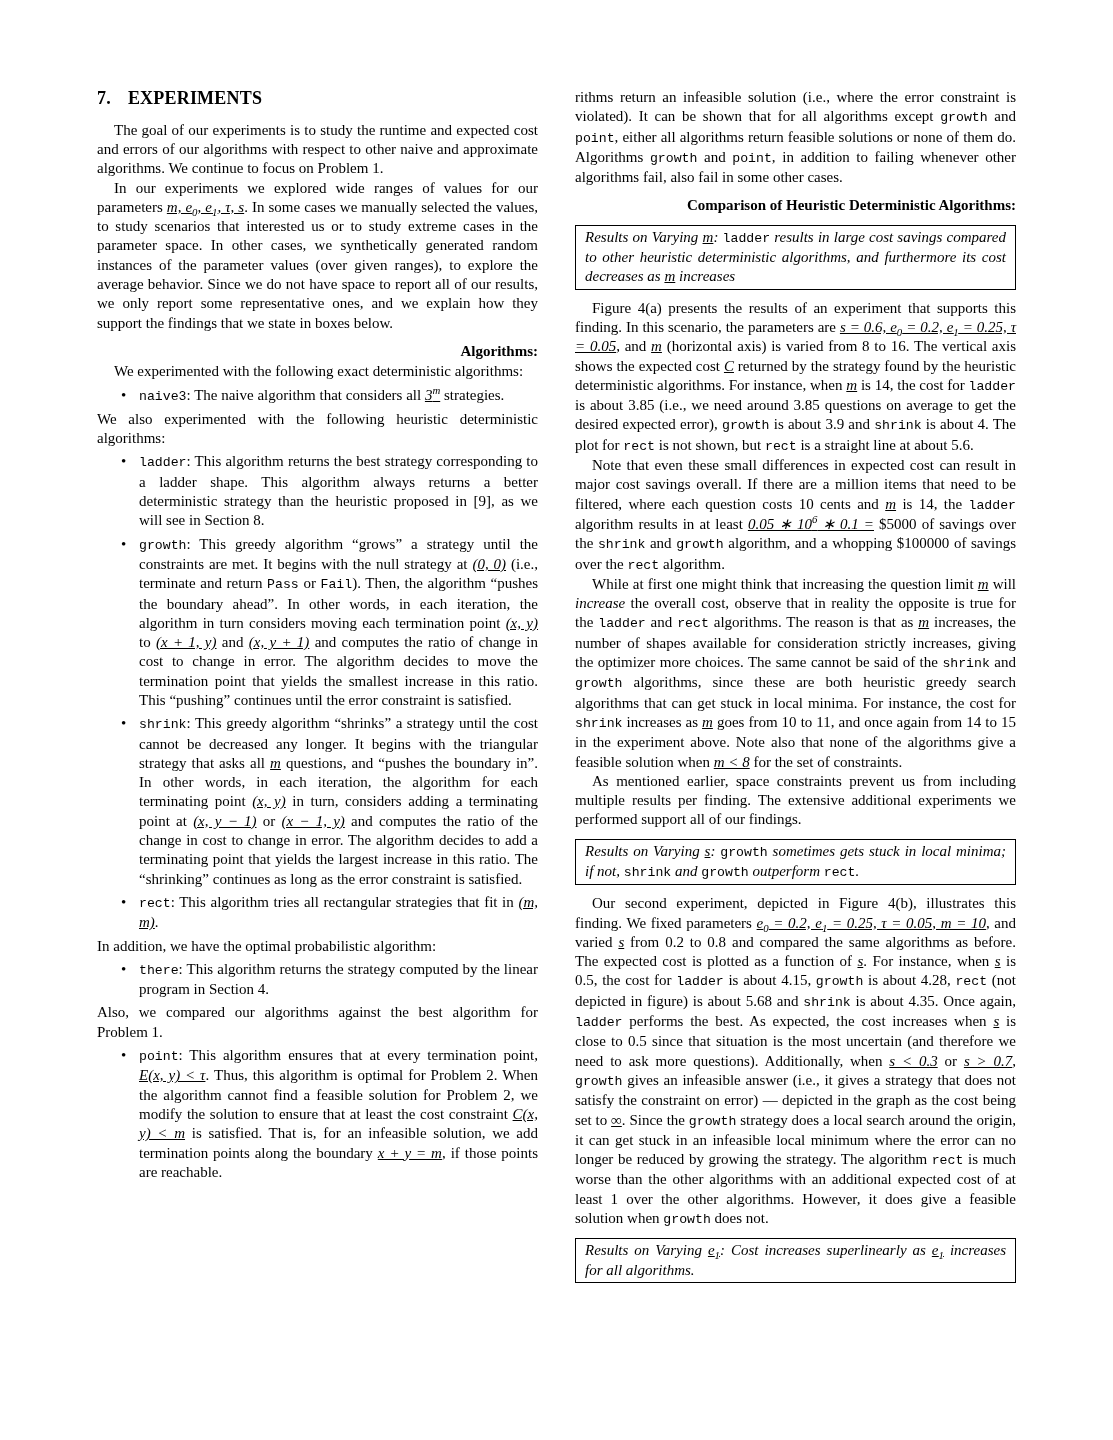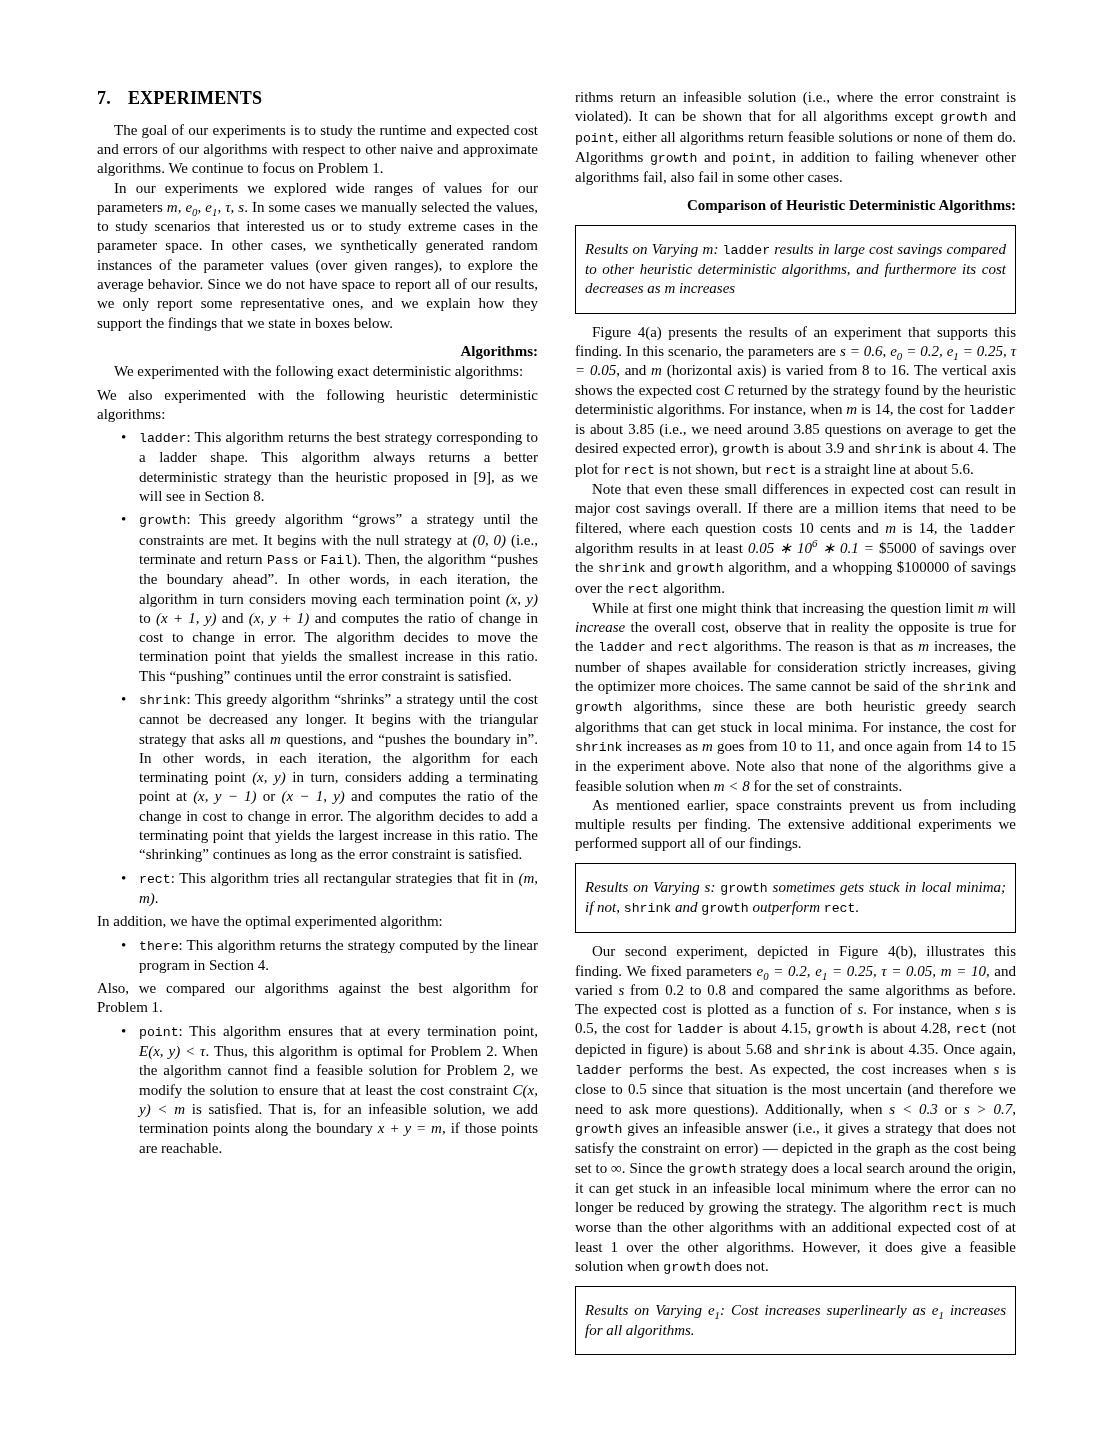--- a/index.html
+++ b/index.html
@@ -43,27 +43,27 @@
     position: absolute;
     left: 24px;
     top: 0;
   }
 
   code {
     font-family: "Liberation Mono", "DejaVu Sans Mono", monospace;
     font-size: 0.88em;
     font-style: normal;
   }
-  .math { font-style: italic; }
+  .math { font-style: italic; text-decoration: underline; }
   sup, sub { font-size: 0.72em; line-height: 0; }
   em { font-style: italic; }
 
   .finding-box {
     border: 1px solid #000;
-    padding: 14px 9px;
+    padding: 2px 9px;
     margin: 9px 0 9px 0;
     font-style: italic;
     text-align: justify;
   }
   .finding-box code { font-style: normal; }
 </style>
 </head>
 <body>
 
 <div class="page">
@@ -72,32 +72,33 @@
     <div class="col">
       <h2 class="section-heading"><span class="section-number">7.</span><span>EXPERIMENTS</span></h2>
 
       <p class="para">The goal of our experiments is to study the runtime and expected cost and errors of our algorithms with respect to other naive and approximate algorithms. We continue to focus on Problem 1.</p>
       <p class="para">In our experiments we explored wide ranges of values for our parameters <span class="math">m, e<sub>0</sub>, e<sub>1</sub>, τ, s</span>. In some cases we manually selected the values, to study scenarios that interested us or to study extreme cases in the parameter space. In other cases, we synthetically generated random instances of the parameter values (over given ranges), to explore the average behavior. Since we do not have space to report all of our results, we only report some representative ones, and we explain how they support the findings that we state in boxes below.</p>
 
       <p class="bold-label">Algorithms:</p>
       <p class="para">We experimented with the following exact deterministic algorithms:</p>
 
       <ul class="bullets">
+        <li><code>naive3</code>: The naive algorithm that considers all <span class="math">3<sup>m</sup></span> strategies.</li>
       </ul>
 
       <p class="para noindent">We also experimented with the following heuristic deterministic algorithms:</p>
 
       <ul class="bullets">
         <li><code>ladder</code>: This algorithm returns the best strategy corresponding to a ladder shape. This algorithm always returns a better deterministic strategy than the heuristic proposed in [9], as we will see in Section 8.</li>
         <li><code>growth</code>: This greedy algorithm “grows” a strategy until the constraints are met. It begins with the null strategy at <span class="math">(0, 0)</span> (i.e., terminate and return <code>Pass</code> or <code>Fail</code>). Then, the algorithm “pushes the boundary ahead”. In other words, in each iteration, the algorithm in turn considers moving each termination point <span class="math">(x, y)</span> to <span class="math">(x + 1, y)</span> and <span class="math">(x, y + 1)</span> and computes the ratio of change in cost to change in error. The algorithm decides to move the termination point that yields the smallest increase in this ratio. This “pushing” continues until the error constraint is satisfied.</li>
         <li><code>shrink</code>: This greedy algorithm “shrinks” a strategy until the cost cannot be decreased any longer. It begins with the triangular strategy that asks all <span class="math">m</span> questions, and “pushes the boundary in”. In other words, in each iteration, the algorithm for each terminating point <span class="math">(x, y)</span> in turn, considers adding a terminating point at <span class="math">(x, y − 1)</span> or <span class="math">(x − 1, y)</span> and computes the ratio of the change in cost to change in error. The algorithm decides to add a terminating point that yields the largest increase in this ratio. The “shrinking” continues as long as the error constraint is satisfied.</li>
         <li><code>rect</code>: This algorithm tries all rectangular strategies that fit in <span class="math">(m, m)</span>.</li>
       </ul>
 
-      <p class="para noindent">In addition, we have the optimal experimented algorithm:</p>
+      <p class="para noindent">In addition, we have the optimal probabilistic algorithm:</p>
 
       <ul class="bullets">
         <li><code>there</code>: This algorithm returns the strategy computed by the linear program in Section 4.</li>
       </ul>
 
       <p class="para noindent">Also, we compared our algorithms against the best algorithm for Problem 1.</p>
 
       <ul class="bullets">
         <li><code>point</code>: This algorithm ensures that at every termination point, <span class="math">E(x, y) &lt; τ</span>. Thus, this algorithm is optimal for Problem 2. When the algorithm cannot find a feasible solution for Problem 2, we modify the solution to ensure that at least the cost constraint <span class="math">C(x, y) &lt; m</span> is satisfied. That is, for an infeasible solution, we add termination points along the boundary <span class="math">x + y = m</span>, if those points are reachable.</li>
       </ul>

